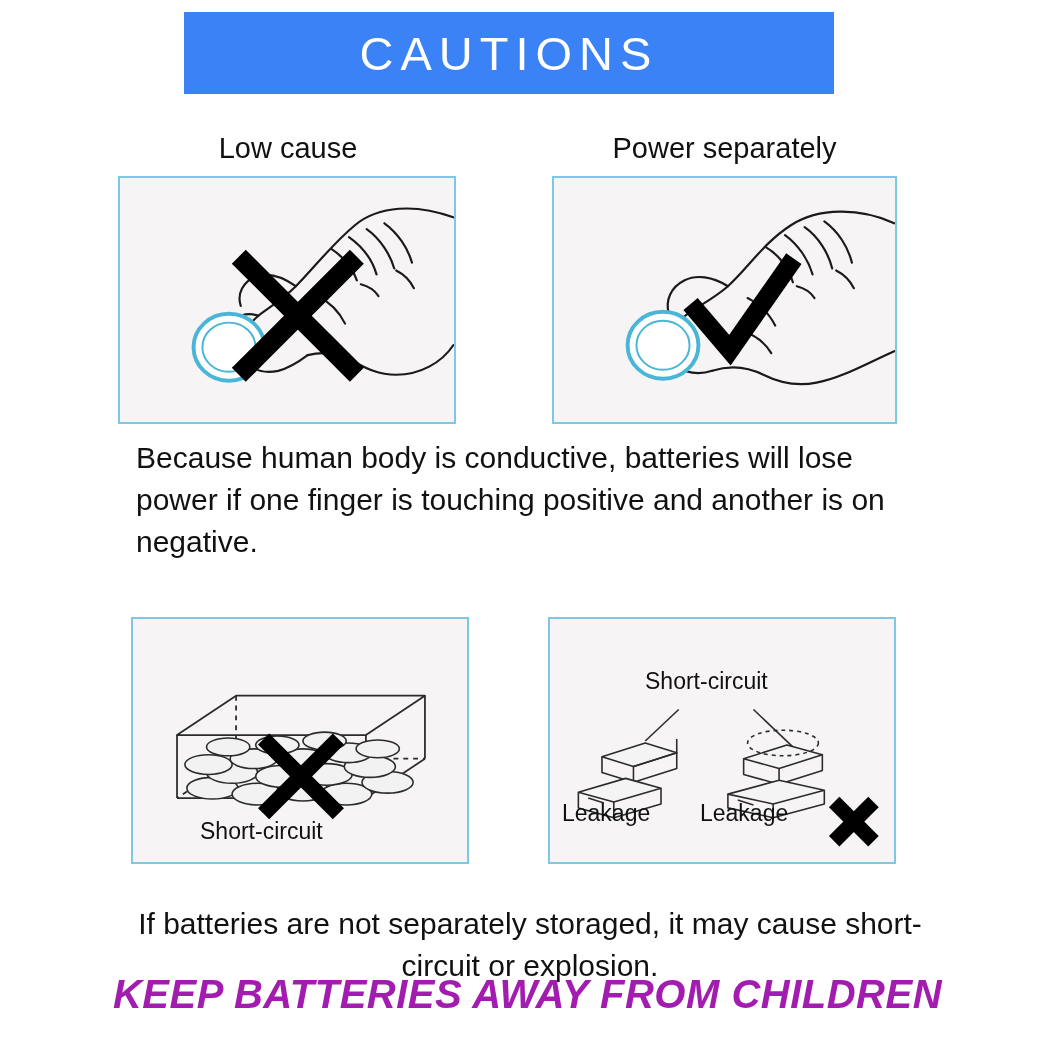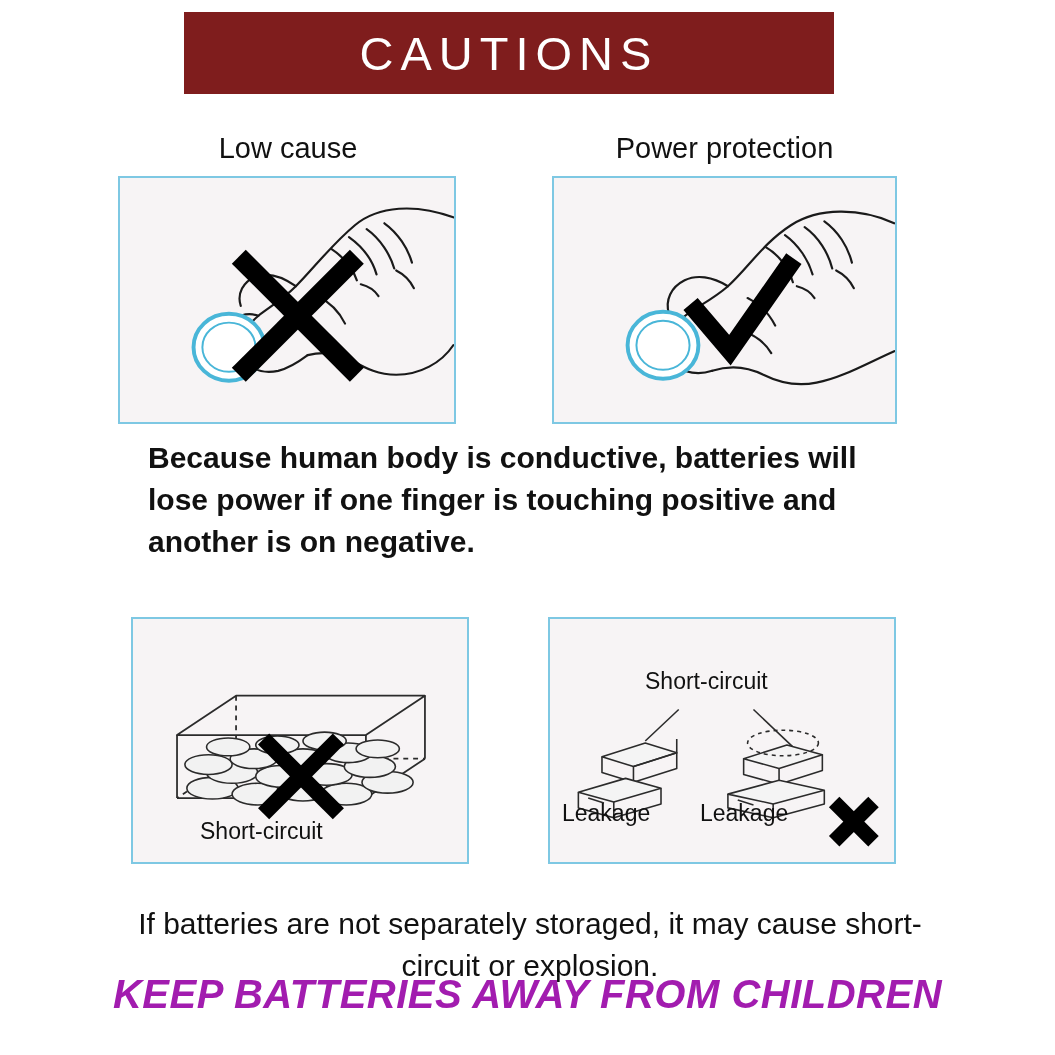--- a/index.html
+++ b/index.html
@@ -16,21 +16,21 @@
     overflow: hidden;
   }
 
   
   .title-banner {
     position: absolute;
     left: 184px;
     top: 12px;
     width: 650px;
     height: 82px;
-    background: #7f1d1d;
+    background: #3b82f6;
     display: flex;
     align-items: center;
     justify-content: center;
   }
   .title-banner .title-text {
     color: #ffffff;
     font-size: 47px;
     letter-spacing: 7px;
     font-weight: 400;
     font-family: "Liberation Sans", sans-serif;
@@ -63,21 +63,21 @@
   .panel svg { display: block; width: 100%; height: 100%; }
 
   
   .paragraph {
     position: absolute;
     font-size: 30px;
     line-height: 42px;
     color: #111;
     font-family: "Liberation Sans", sans-serif;
   }
-  #para-conductive { left: 148px; top: 437px; width: 760px; font-weight: bold; }
+  #para-conductive { left: 136px; top: 437px; width: 760px; }
   #para-storage {
     left: 130px; top: 878px; width: 800px;
     text-align: center;
     margin-top: 25px;
   }
 
   
   .footer-warning {
     position: absolute;
     left: 0;
@@ -106,21 +106,21 @@
   #label-leakage-2 { left: 700px; top: 800px; }
 </style>
 </head>
 <body>
 
 <div class="title-banner">
   <span class="title-text">CAUTIONS</span>
 </div>
 
 <div class="caption-top" id="cap-low-power">Low cause</div>
-<div class="caption-top" id="cap-power-protection">Power protection</div>
+<div class="caption-top" id="cap-power-protection">Power separately</div>
 
 <div class="panel" id="panel-low-power">
   <svg viewBox="0 0 338 248" xmlns="http://www.w3.org/2000/svg">
     <g fill="none" stroke="#1a1a1a" stroke-width="2.2" stroke-linecap="round" stroke-linejoin="round">
 
       <path d="M338 40 C 300 26, 262 28, 238 48 C 214 68, 196 92, 178 110
                C 164 124, 150 132, 140 140 C 128 150, 120 162, 122 176
                C 124 192, 142 200, 160 196 C 172 193, 182 186, 190 180"></path>
       <path d="M178 110 C 164 100, 150 96, 138 100 C 124 105, 118 118, 122 130"></path>
       <path d="M190 180 C 206 176, 222 178, 236 186 C 250 194, 262 200, 280 200 C 304 200, 326 188, 338 170"></path>

